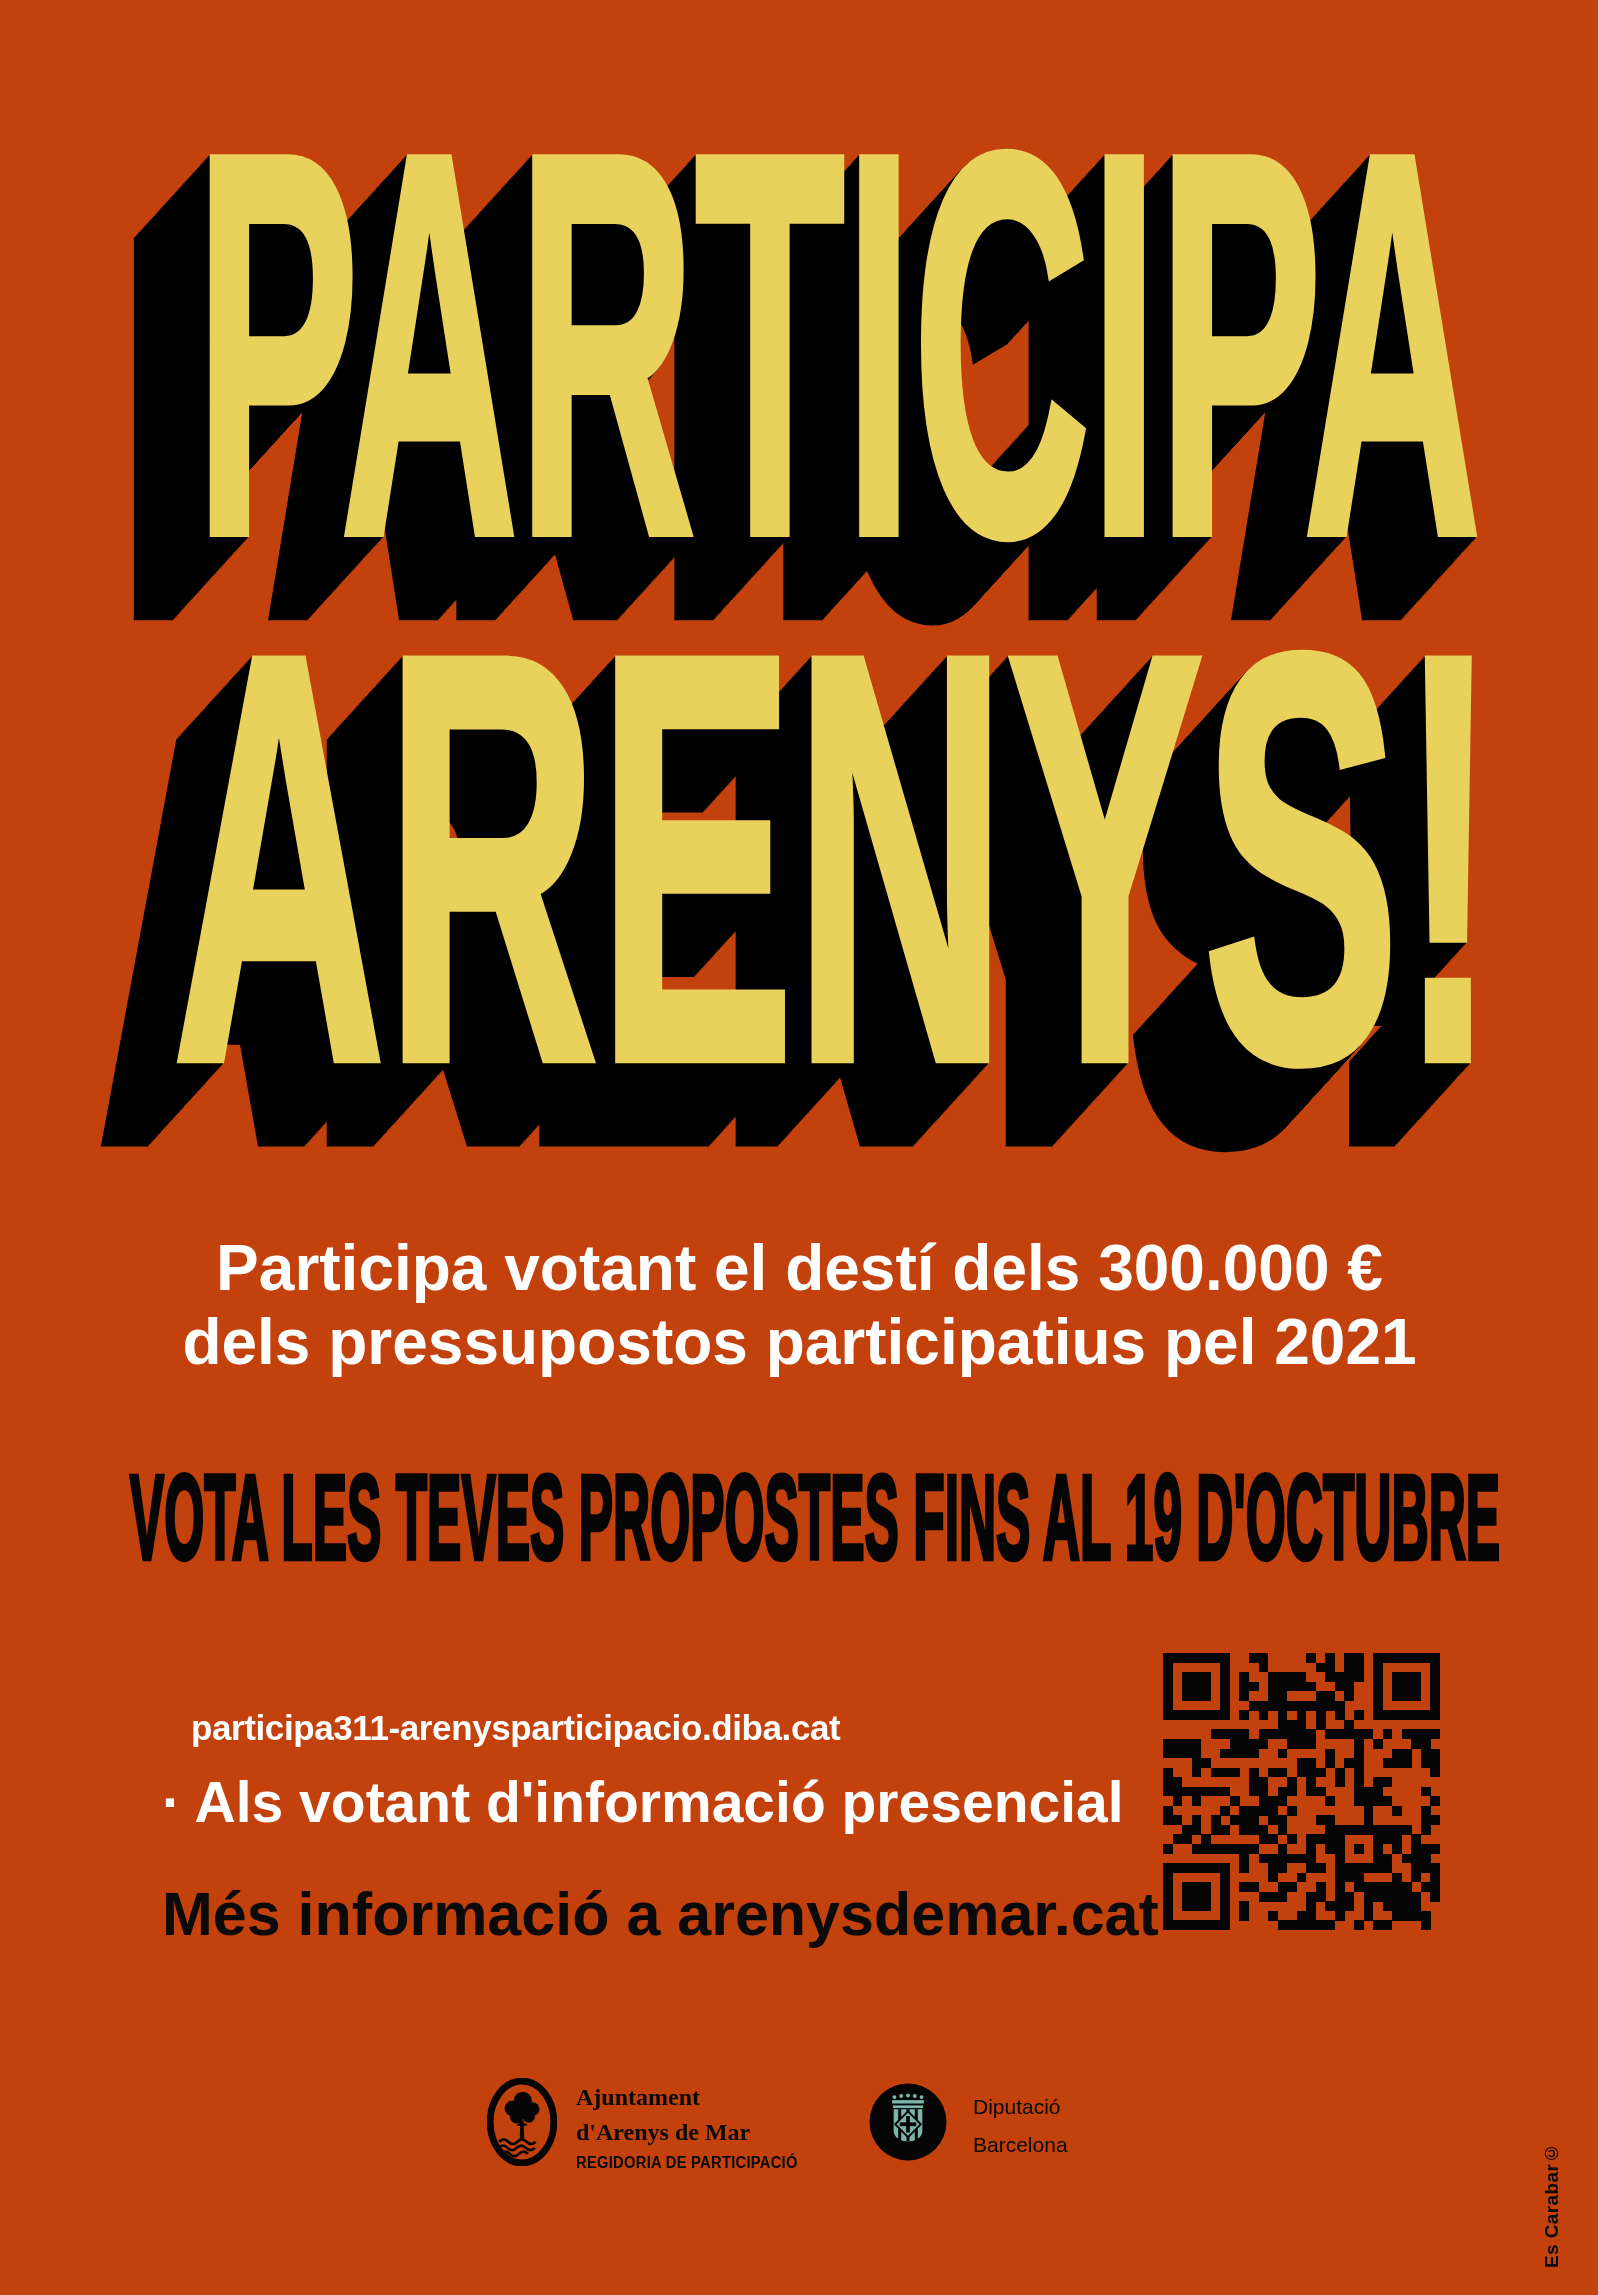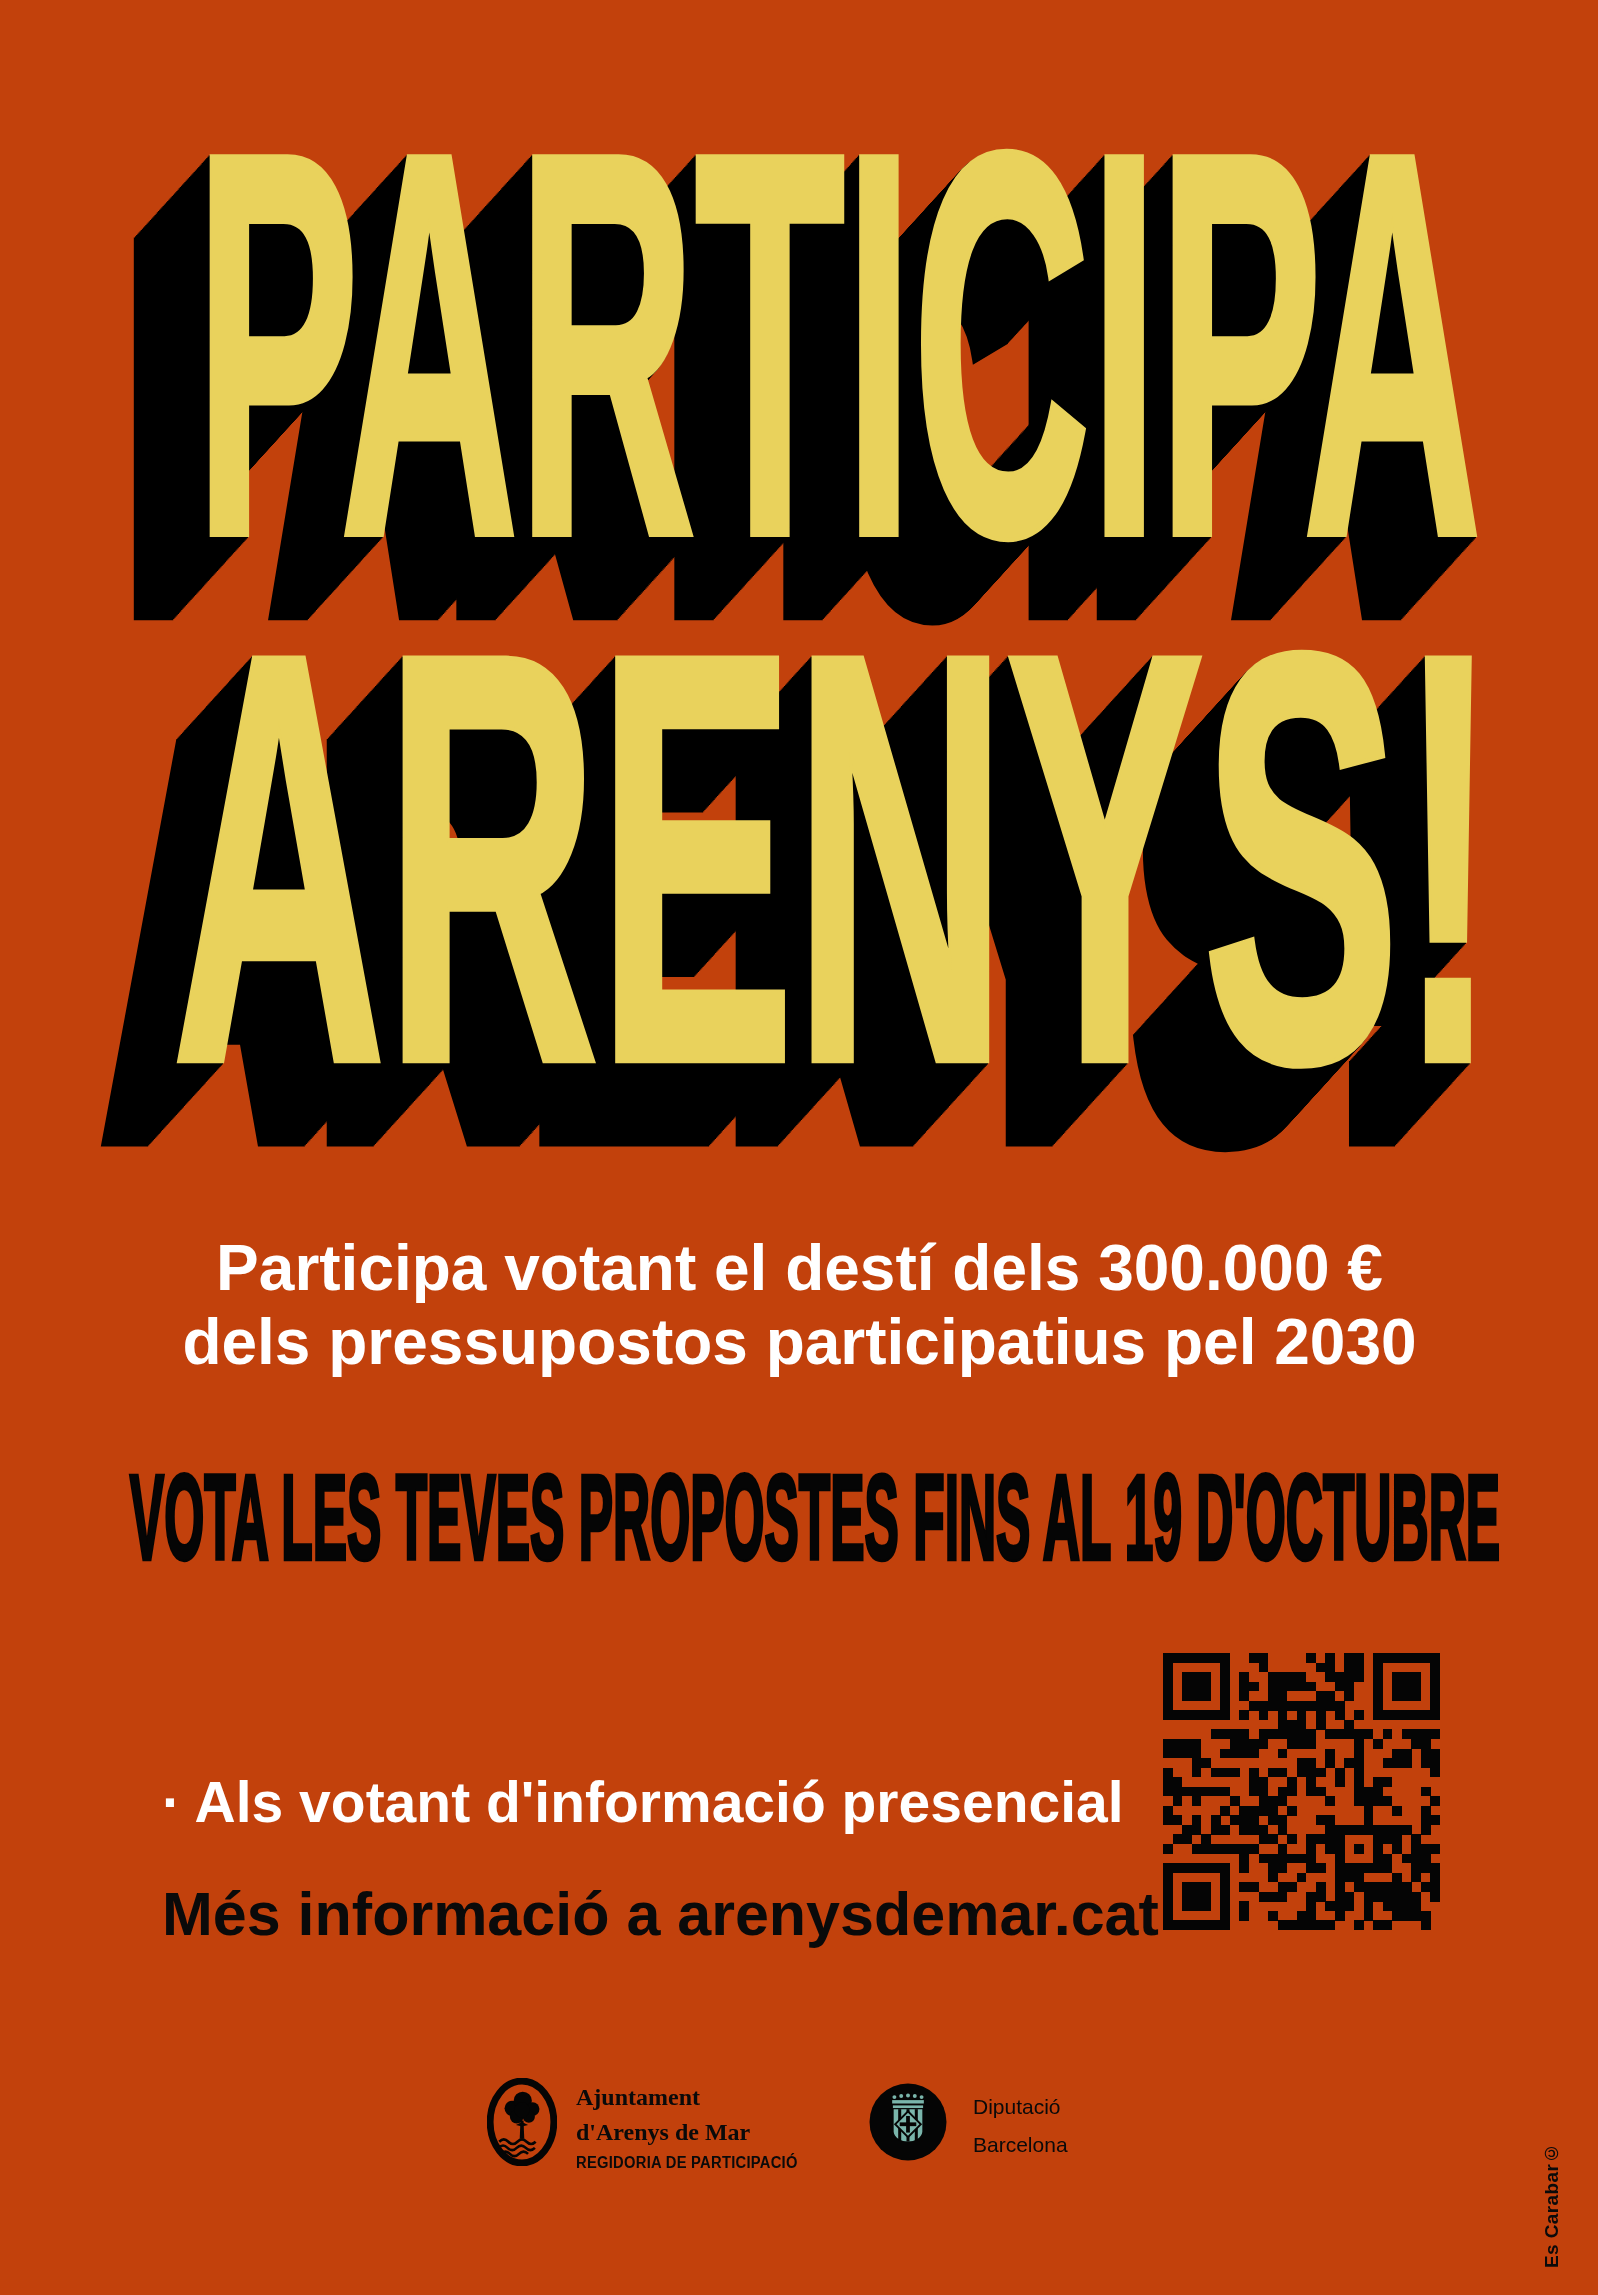--- a/index.html
+++ b/index.html
@@ -197,27 +197,28 @@
         <use href="#t2" transform="translate(-4.5600000000000005 5.01)"></use>
         <use href="#t2" transform="translate(-3.04 3.34)"></use>
         <use href="#t2" transform="translate(-1.52 1.67)"></use>
       </g>
     <use href="#t1" class="face"></use>
     <use href="#t2" class="face"></use>
   </svg>
 
   <div class="subtitle">
     <div>Participa votant el destí dels 300.000 €</div>
-    <div>dels pressupostos participatius pel 2030</div>
+    <div>dels pressupostos participatius pel 2021</div>
   </div>
 
   <svg class="headline-svg" viewBox="0 0 2114 200">
     <text x="170" y="162" font-size="160" textLength="1815" lengthAdjust="spacingAndGlyphs">VOTA LES TEVES PROPOSTES FINS AL 19 D'OCTUBRE</text>
   </svg>
 
+  <div class="bullet-url" style="top:1708px">participa311-arenysparticipacio.diba.cat</div>
   <div class="bullet-row" style="top:1770px">
     <span class="dot">·</span><span>Als votant d'informació presencial</span>
   </div>
   <div class="more-info">Més informació a arenysdemar.cat</div>
 
   <svg class="qr" viewBox="0 0 29 29" shape-rendering="crispEdges">
     <g fill="#050505">
         <rect x="0" y="0" width="1.02" height="1.02"></rect>
         <rect x="1" y="0" width="1.02" height="1.02"></rect>
         <rect x="2" y="0" width="1.02" height="1.02"></rect>

